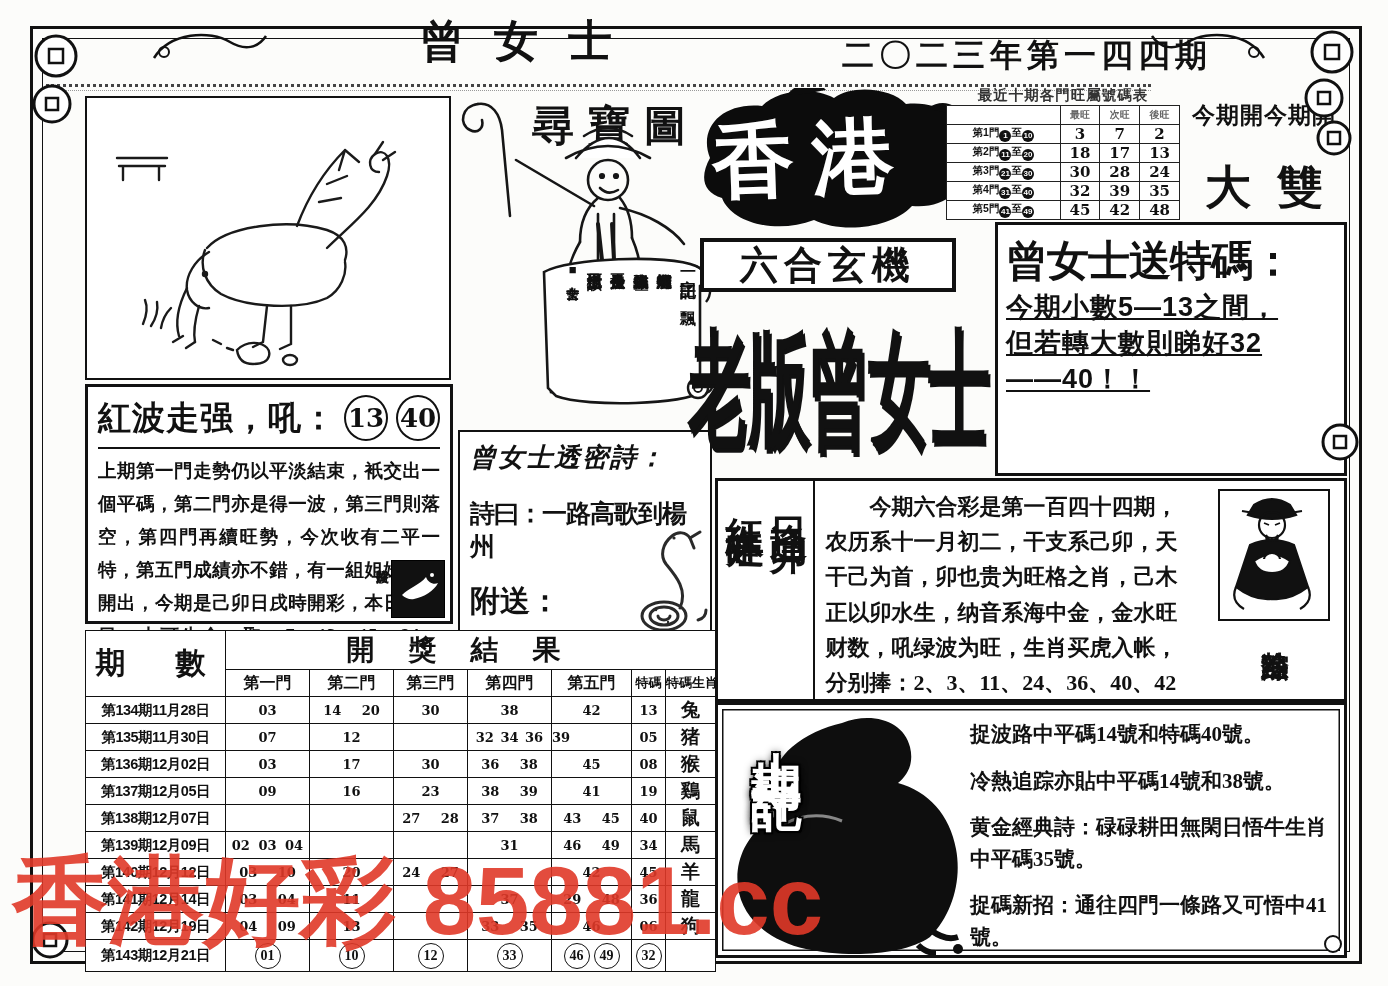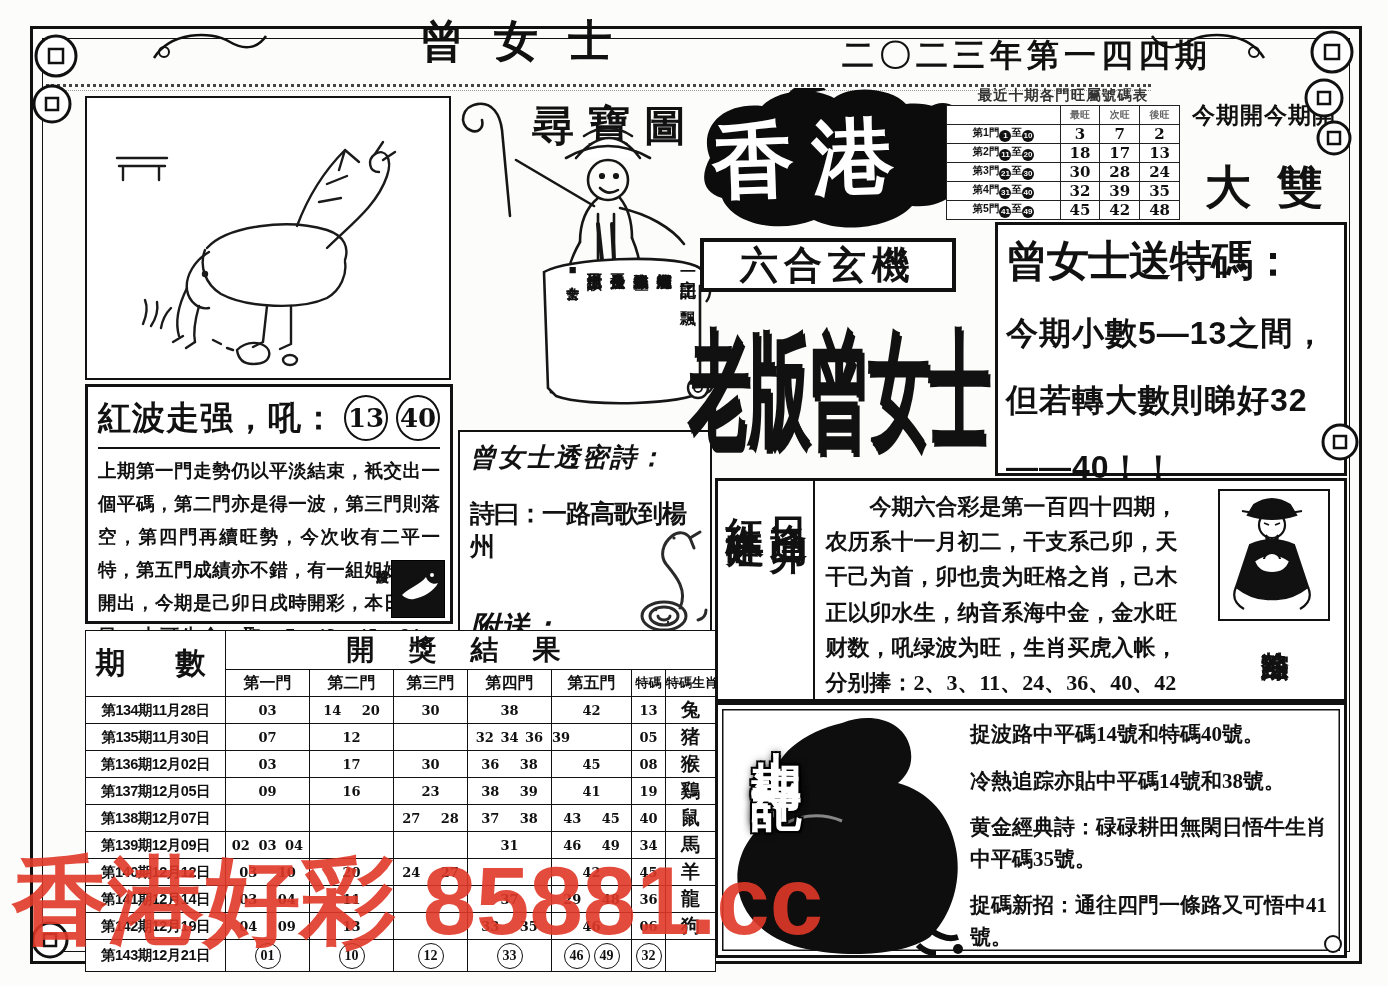--- a/index.html
+++ b/index.html
@@ -47,21 +47,21 @@
   .clown{position:absolute;left:448px;top:96px;width:268px;height:336px;}
   .scroll-poem{position:absolute;left:548px;top:262px;width:152px;height:140px;writing-mode:vertical-rl;
                text-orientation:upright;font-size:15px;font-weight:800;line-height:1.55;}
   .scroll-poem div{margin:0;}
   .poem-title{font-size:16px;letter-spacing:4px;}
   .poem-sig{font-size:13px;margin-top:30px;}
   .secret{position:absolute;left:458px;top:430px;width:254px;height:206px;border:2.5px solid #111;background:#fff;
           padding:8px 10px;box-sizing:border-box;}
   .secret-title{font-size:26px;font-weight:700;font-style:italic;letter-spacing:2px;}
   .secret-line{font-size:25px;font-weight:900;font-family:"Liberation Sans",sans-serif;margin-top:22px;letter-spacing:-1px;}
-  .secret-extra{font-size:30px;font-weight:700;font-style:italic;margin-top:44px;}
+  .secret-extra{font-size:30px;font-weight:700;margin-top:18px;}
   .snake{position:absolute;right:2px;bottom:2px;}
   
   .brand-blob{position:absolute;left:692px;top:88px;width:284px;height:150px;}
   .brand-hk{position:absolute;left:712px;top:104px;width:250px;color:#fff;font-size:82px;font-weight:900;
             letter-spacing:18px;font-family:"Liberation Serif",serif;transform:rotate(-2deg);z-index:2;}
   .brand-banner{position:absolute;left:700px;top:238px;width:256px;height:54px;background:#fff;border:4px solid #111;
                 display:flex;align-items:center;justify-content:center;font-size:38px;font-weight:900;letter-spacing:6px;
                 box-sizing:border-box;font-family:"Liberation Serif",serif;z-index:2;}
   .brand-main{position:absolute;left:688px;top:304px;width:292px;font-size:62px;font-weight:900;letter-spacing:-2px;
               font-family:"Liberation Serif",serif;transform:scaleY(2.05);transform-origin:top left;white-space:nowrap;
@@ -78,21 +78,21 @@
        border-radius:50%;font-size:8px;font-weight:700;vertical-align:-2px;}
   
   .openers{position:absolute;left:1192px;top:100px;display:flex;z-index:2;}
   .open-col{display:flex;flex-direction:column;align-items:center;gap:26px;}
   .open-top{font-size:23px;font-weight:900;font-family:"Liberation Sans",sans-serif;letter-spacing:1px;}
   .open-val{font-size:46px;font-weight:900;font-family:"Liberation Sans",sans-serif;}
   
   .special{position:absolute;left:995px;top:222px;width:352px;height:254px;border:3.5px solid #111;background:#fff;
            padding:8px 8px;box-sizing:border-box;z-index:2;}
   .special-title{font-size:42px;font-weight:900;font-family:"Liberation Sans",sans-serif;letter-spacing:-1px;white-space:nowrap;}
-  .special-line{font-size:32px;font-weight:800;margin-top:23px;font-family:"Liberation Sans",sans-serif;letter-spacing:1px;}
+  .special-line{font-size:27px;font-weight:800;font-family:"Liberation Sans",sans-serif;letter-spacing:1px;text-decoration:underline;}
   
   .analysis{position:absolute;left:715px;top:478px;width:632px;height:224px;border:3.5px solid #111;background:#fff;
             display:flex;box-sizing:border-box;z-index:2;}
   .vstrip{display:flex;border-right:2.5px solid #111;padding:6px 4px;}
   .vtext{writing-mode:vertical-rl;text-orientation:upright;font-size:38px;font-weight:900;
          font-family:"Liberation Sans",sans-serif;line-height:1.15;letter-spacing:6px;}
   .analysis-body{flex:1;padding:8px 10px;font-size:22px;font-weight:700;line-height:1.6;text-indent:2em;
                  font-family:"Liberation Serif",serif;}
   .analysis-right{width:128px;padding:8px 6px;display:flex;flex-direction:column;align-items:center;}
   .deity{width:108px;height:132px;border:2.5px solid #111;background:#fff;}

